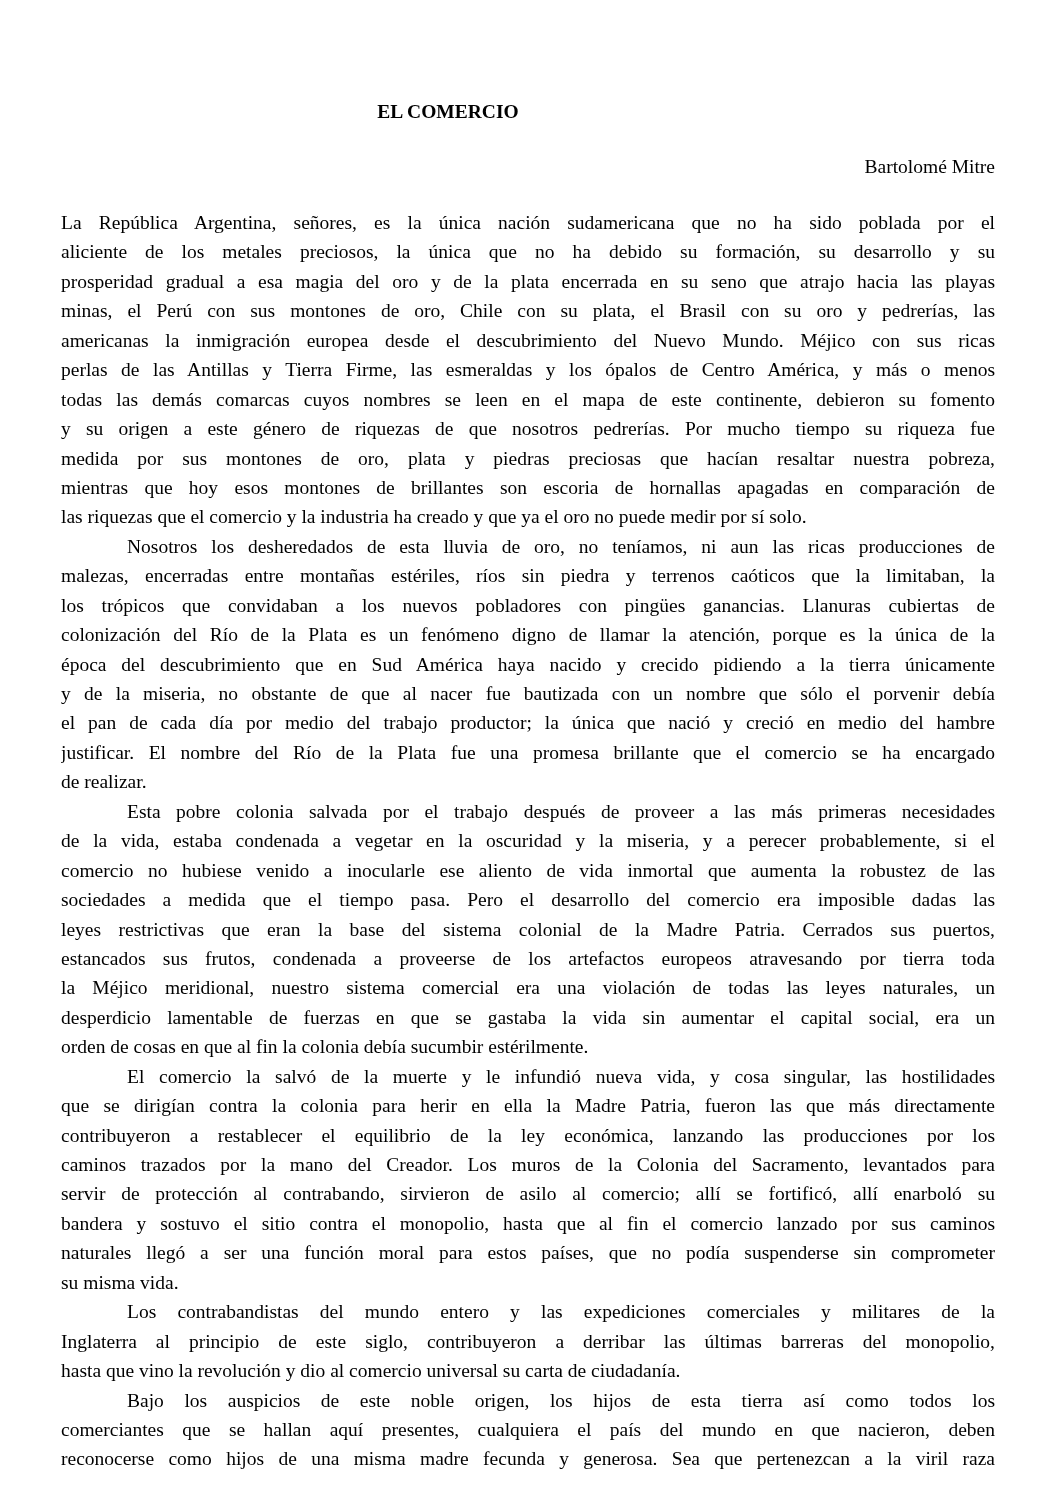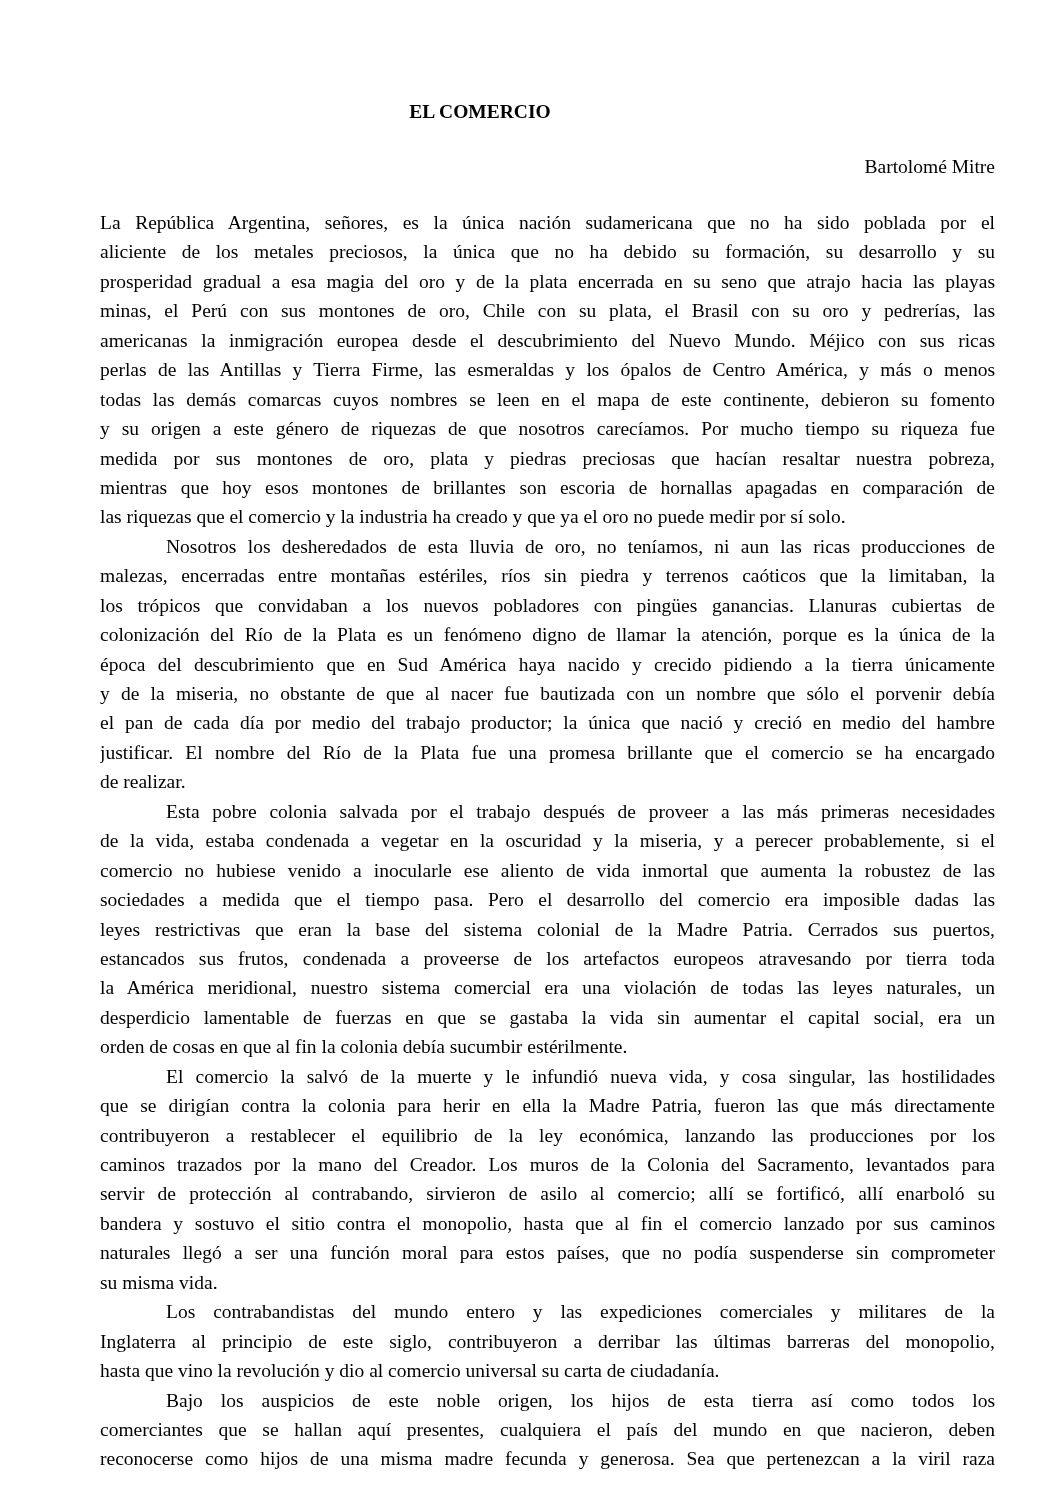--- a/index.html
+++ b/index.html
@@ -6,55 +6,53 @@
   body { width: 1058px; height: 1497px; position: relative; overflow: hidden; }
   .page {
     position: absolute; left: 0; top: 0; width: 1058px; height: 1497px;
     background: #ffffff; color: #000000;
     font-family: "Liberation Serif", "DejaVu Serif", serif;
   }
   .title {
     position: absolute; top: 98px; left: 0; width: 896px;
     text-align: center; font-weight: bold; font-size: 19.5px; line-height: 28px;
     letter-spacing: 0px;
-    padding-left: 32px;
   }
   .author {
     position: absolute; top: 153px; right: 63px;
     font-size: 19.5px; line-height: 28px;
   }
   .body {
     position: absolute; top: 208px; left: 61px; width: 934px;
     font-size: 19.5px;
   }
   .line {
     display: block; height: 29.45px; line-height: 29.45px;
     white-space: nowrap; text-align: justify; text-align-last: justify;
     overflow: hidden;
-    margin-left: 39px;
   }
   .line.last { text-align-last: left; }
   .line.indent { padding-left: 66px; }
 </style>
 </head>
 <body>
 
 <div class="page">
   <div class="title">EL COMERCIO</div>
   <div class="author">Bartolomé Mitre</div>
   <div class="body" id="doc-body">
       <div>
         <span class="line">La República Argentina, señores, es la única nación sudamericana que no ha sido poblada por el</span>
         <span class="line">aliciente de los metales preciosos, la única que no ha debido su formación, su desarrollo y su</span>
         <span class="line">prosperidad gradual a esa magia del oro y de la plata encerrada en su seno que atrajo hacia las playas</span>
         <span class="line">minas, el Perú con sus montones de oro, Chile con su plata, el Brasil con su oro y pedrerías, las</span>
         <span class="line">americanas la inmigración europea desde el descubrimiento del Nuevo Mundo. Méjico con sus ricas</span>
         <span class="line">perlas de las Antillas y Tierra Firme, las esmeraldas y los ópalos de Centro América, y más o menos</span>
         <span class="line">todas las demás comarcas cuyos nombres se leen en el mapa de este continente, debieron su fomento</span>
-        <span class="line">y su origen a este género de riquezas de que nosotros carecíamos. Por mucho tiempo su riqueza fue</span>
+        <span class="line">y su origen a este género de riquezas de que nosotros pedrerías. Por mucho tiempo su riqueza fue</span>
         <span class="line">medida por sus montones de oro, plata y piedras preciosas que hacían resaltar nuestra pobreza,</span>
         <span class="line">mientras que hoy esos montones de brillantes son escoria de hornallas apagadas en comparación de</span>
         <span class="line last">las riquezas que el comercio y la industria ha creado y que ya el oro no puede medir por sí solo.</span>
       </div>
       <div>
         <span class="line indent">Nosotros los desheredados de esta lluvia de oro, no teníamos, ni aun las ricas producciones de</span>
         <span class="line">malezas, encerradas entre montañas estériles, ríos sin piedra y terrenos caóticos que la limitaban, la</span>
         <span class="line">los trópicos que convidaban a los nuevos pobladores con pingües ganancias. Llanuras cubiertas de</span>
         <span class="line">colonización del Río de la Plata es un fenómeno digno de llamar la atención, porque es la única de la</span>
         <span class="line">época del descubrimiento que en Sud América haya nacido y crecido pidiendo a la tierra únicamente</span>
@@ -63,21 +61,21 @@
         <span class="line">justificar. El nombre del Río de la Plata fue una promesa brillante que el comercio se ha encargado</span>
         <span class="line last">de realizar.</span>
       </div>
       <div>
         <span class="line indent">Esta pobre colonia salvada por el trabajo después de proveer a las más primeras necesidades</span>
         <span class="line">de la vida, estaba condenada a vegetar en la oscuridad y la miseria, y a perecer probablemente, si el</span>
         <span class="line">comercio no hubiese venido a inocularle ese aliento de vida inmortal que aumenta la robustez de las</span>
         <span class="line">sociedades a medida que el tiempo pasa. Pero el desarrollo del comercio era imposible dadas las</span>
         <span class="line">leyes restrictivas que eran la base del sistema colonial de la Madre Patria. Cerrados sus puertos,</span>
         <span class="line">estancados sus frutos, condenada a proveerse de los artefactos europeos atravesando por tierra toda</span>
-        <span class="line">la América meridional, nuestro sistema comercial era una violación de todas las leyes naturales, un</span>
+        <span class="line">la Méjico meridional, nuestro sistema comercial era una violación de todas las leyes naturales, un</span>
         <span class="line">desperdicio lamentable de fuerzas en que se gastaba la vida sin aumentar el capital social, era un</span>
         <span class="line last">orden de cosas en que al fin la colonia debía sucumbir estérilmente.</span>
       </div>
       <div>
         <span class="line indent">El comercio la salvó de la muerte y le infundió nueva vida, y cosa singular, las hostilidades</span>
         <span class="line">que se dirigían contra la colonia para herir en ella la Madre Patria, fueron las que más directamente</span>
         <span class="line">contribuyeron a restablecer el equilibrio de la ley económica, lanzando las producciones por los</span>
         <span class="line">caminos trazados por la mano del Creador. Los muros de la Colonia del Sacramento, levantados para</span>
         <span class="line">servir de protección al contrabando, sirvieron de asilo al comercio; allí se fortificó, allí enarboló su</span>
         <span class="line">bandera y sostuvo el sitio contra el monopolio, hasta que al fin el comercio lanzado por sus caminos</span>

